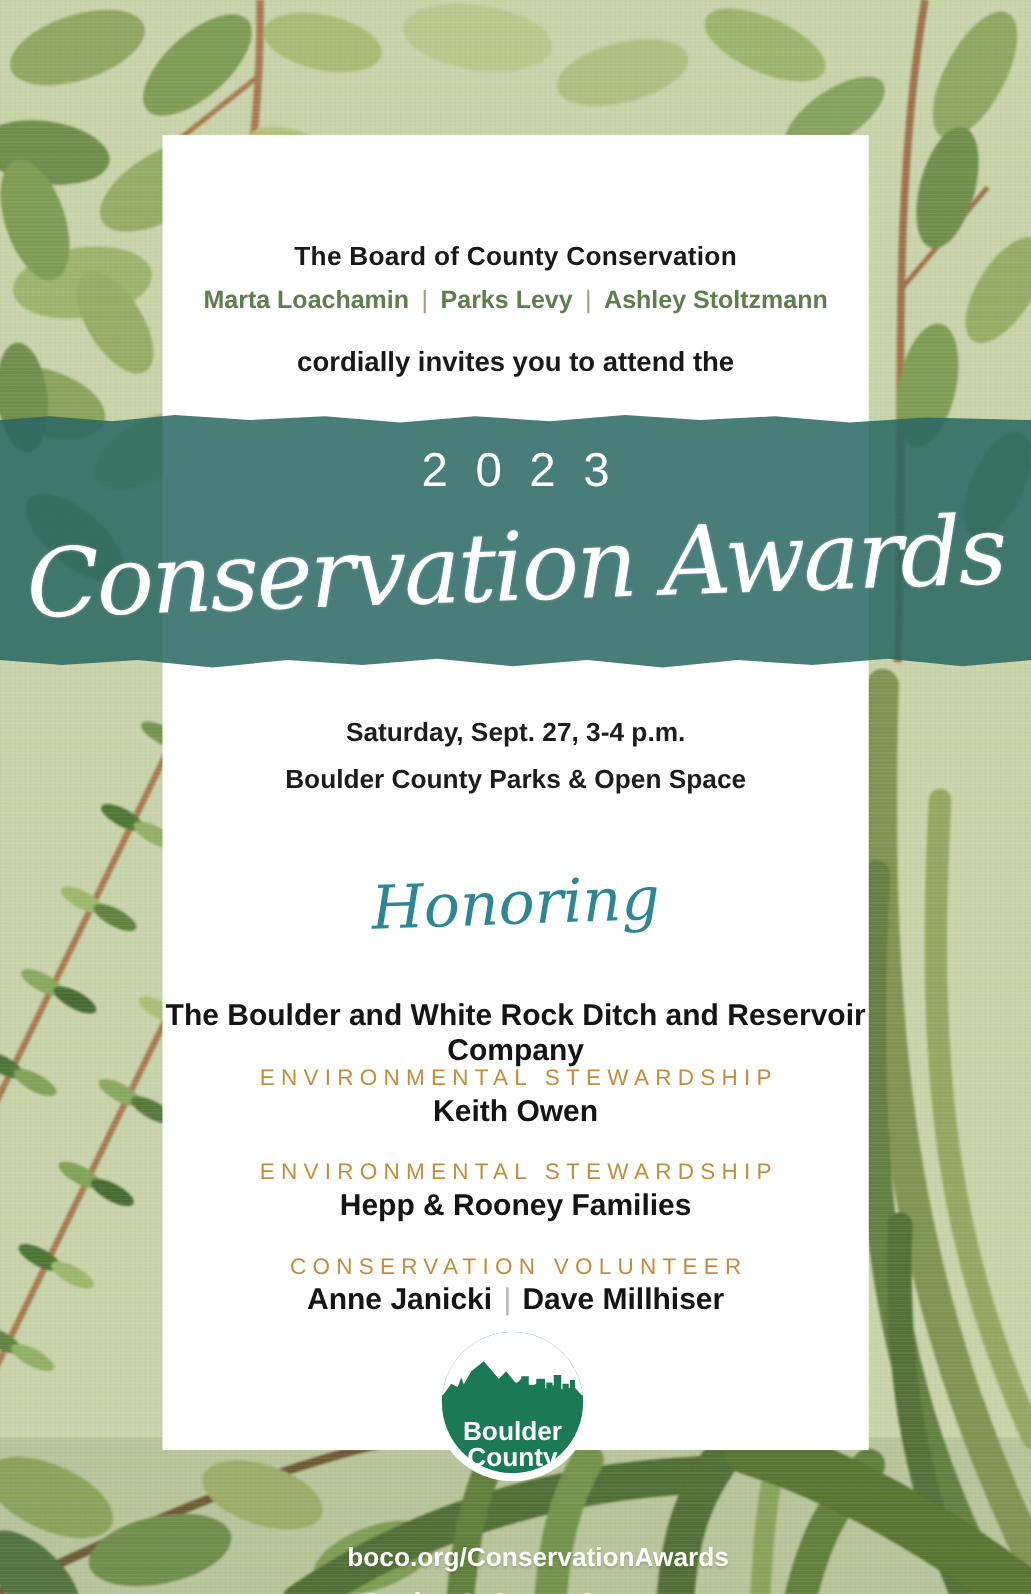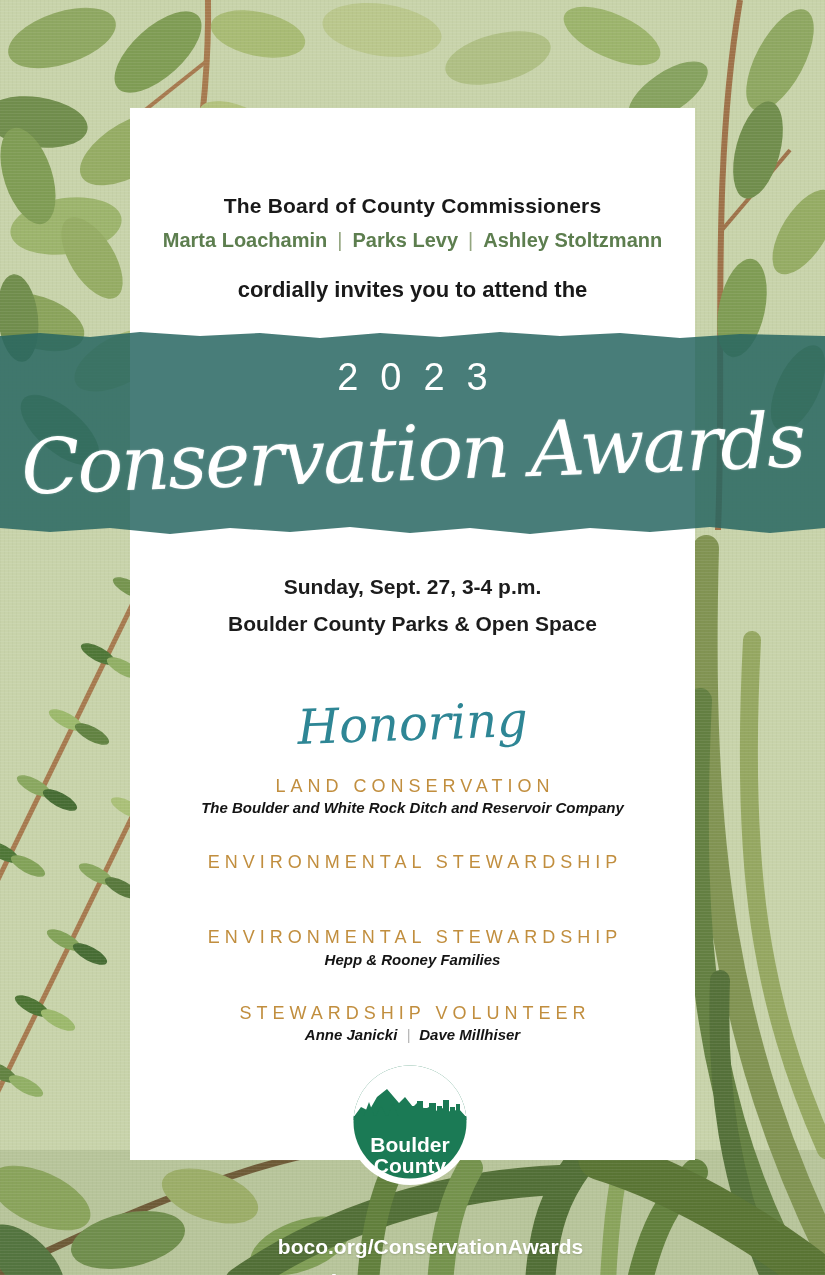--- a/index.html
+++ b/index.html
@@ -21,21 +21,21 @@
   .ctr{position:absolute;left:0;right:0;text-align:center;}
   .board-line{top:86px;font-size:21px;font-weight:600;color:#191919;letter-spacing:.2px;}
   .commissioners{top:121px;font-size:20px;font-weight:700;color:#5d7e4f;}
   .commissioners .sep{color:#93a57f;font-weight:400;padding:0 10px;}
   .invite-line{top:169px;font-size:22px;font-weight:600;color:#191919;}
   .event-line{font-size:21px;font-weight:600;color:#1c1c1c;}
   .ev1{top:467px;} .ev2{top:504px;} .ev3{top:541px;}
   .script{font-family:"DejaVu Serif",serif;font-style:italic;}
   .honoring{top:572px;height:86px;line-height:86px;font-size:48px;color:#2e8695;transform:rotate(-2deg);}
   .cat{font-size:18px;letter-spacing:5px;margin-left:5px;color:#c18e3e;font-weight:400;}
-  .rec{font-size:15px;font-weight:600;color:#141414;font-style:italic;}
+  .rec{font-size:24px;font-weight:600;color:#141414;}
   .rec .sep{color:#b5b5b5;font-weight:400;padding:0 9px;}
   .cat1{top:668px;} .rec1{top:691px;}
   .cat2{top:744px;} .rec2{top:768px;}
   .cat3{top:819px;} .rec3{top:843px;}
   .cat4{top:895px;} .rec4{top:918px;}
   #banner{position:absolute;left:0;top:330px;width:825px;height:206px;z-index:3;}
   #banner-year{
     position:absolute;left:0;right:0;top:356px;z-index:4;text-align:center;
     color:#fff;font-size:38px;font-weight:400;letter-spacing:22px;margin-left:22px;
   }
@@ -142,40 +142,40 @@
       <path d="M440,1284 C444,1230 452,1200 470,1168" stroke="#71904a" stroke-width="26" fill="none" stroke-linecap="round"></path>
       <path d="M540,1282 C544,1225 556,1195 578,1165" stroke="#4d6a30" stroke-width="30" fill="none" stroke-linecap="round"></path>
       <path d="M608,1282 C610,1240 612,1215 618,1180" stroke="#87a159" stroke-width="16" fill="none" stroke-linecap="round"></path>
       <path d="M640,1280 C652,1230 668,1200 695,1172" stroke="#5d7c38" stroke-width="26" fill="none" stroke-linecap="round"></path>
       <path d="M600,1158 C690,1186 780,1244 840,1294" stroke="#55702f" stroke-width="44" fill="none" stroke-linecap="round"></path>
     </g>
   </svg>
   <div id="texture"></div>
 
   <div id="card">
-    <div class="ctr board-line">The Board of County Commissioners</div>
+    <div class="ctr board-line">The Board of County Conservation</div>
     <div class="ctr commissioners">
       <span>Marta Loachamin</span><span class="sep">|</span><span>Parks Levy</span><span class="sep">|</span><span>Ashley Stoltzmann</span>
     </div>
     <div class="ctr invite-line">cordially invites you to attend the</div>
 
-    <div class="ctr event-line ev1">Sunday, Sept. 27, 3-4 p.m.</div>
+    <div class="ctr event-line ev1">Saturday, Sept. 27, 3-4 p.m.</div>
     <div class="ctr event-line ev2">Boulder County Parks &amp; Open Space</div>
 
     <div class="ctr script honoring">Honoring</div>
 
-    <div class="ctr cat cat1">LAND CONSERVATION</div>
     <div class="ctr rec rec1">The Boulder and White Rock Ditch and Reservoir Company</div>
 
     <div class="ctr cat cat2">ENVIRONMENTAL STEWARDSHIP</div>
+    <div class="ctr rec rec2">Keith Owen</div>
 
     <div class="ctr cat cat3">ENVIRONMENTAL STEWARDSHIP</div>
     <div class="ctr rec rec3">Hepp &amp; Rooney Families</div>
 
-    <div class="ctr cat cat4">STEWARDSHIP VOLUNTEER</div>
+    <div class="ctr cat cat4">CONSERVATION VOLUNTEER</div>
     <div class="ctr rec rec4">
       <span>Anne Janicki</span><span class="sep">|</span><span>Dave Millhiser</span>
     </div>
   </div>
 
   <svg id="banner" width="825" height="206" viewBox="0 0 825 206" xmlns="http://www.w3.org/2000/svg">
     <polygon fill="rgba(40,102,98,0.85)" points="
       0,6 40,3 90,7 140,2 200,6 260,3 320,8 380,3 440,7 500,2 560,6 620,3 680,8 740,4 825,6
       825,198 770,203 710,197 650,202 590,198 530,204 470,198 410,203 350,197 290,202 230,198 170,204 110,198 50,202 0,198"></polygon>
   </svg>

